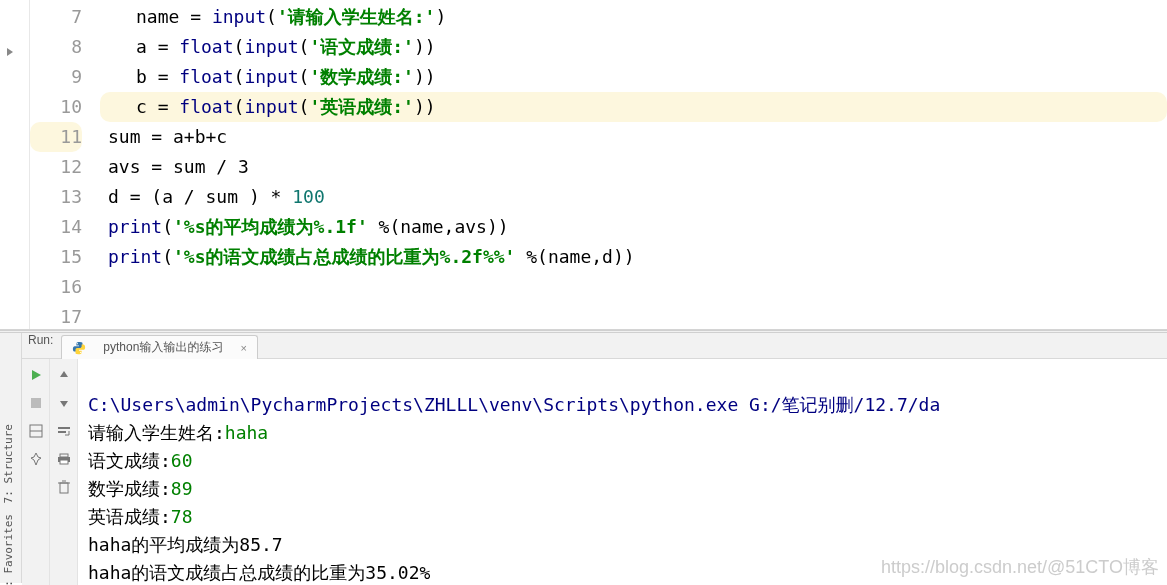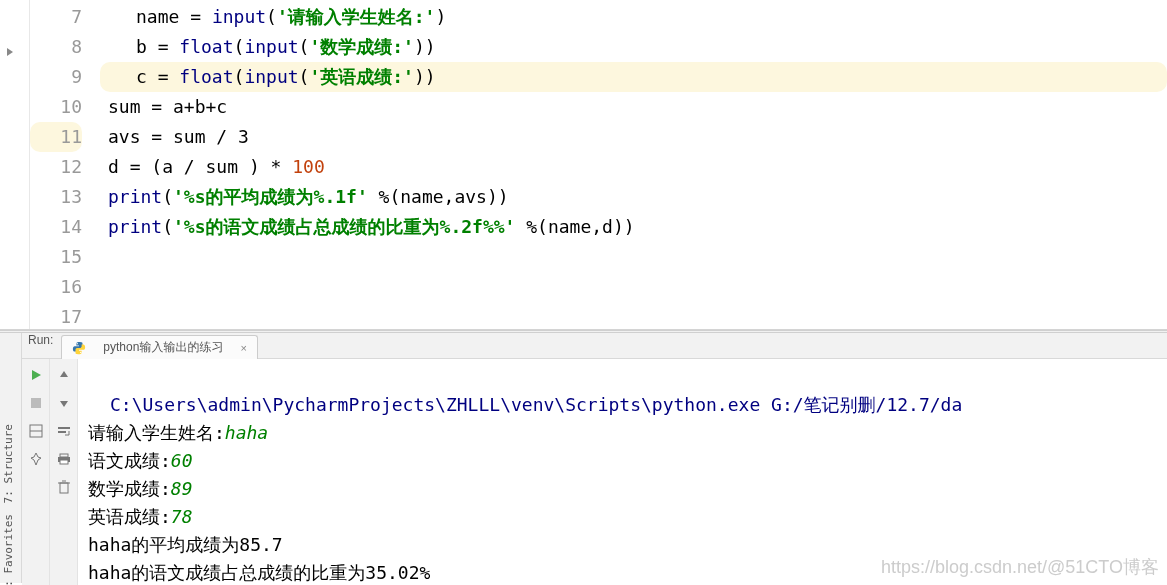--- a/index.html
+++ b/index.html
@@ -56,21 +56,21 @@
   overflow:hidden;
 }
 .code-line { padding-left: 36px; white-space: pre; }
 .code-line.dedent { padding-left: 8px; }
 .hl-line { background: #fdf7de; border-radius: 10px; }
 
 .tk-var { color: #000000; }
 .tk-op  { color: #000000; }
 .tk-builtin { color: #000080; }
 .tk-str { color: #008000; font-weight: bold; }
-.tk-num { color: #c2410c; }
+.tk-num { color: #0f766e; }
 .tk-lp  { color: #000000; }
 
 
 .splitter {
   height: 3px;
   background: #f1f1f1;
   border-top: 1px solid #d0d0d0;
   border-bottom: 1px solid #d0d0d0;
 }
 
@@ -163,22 +163,22 @@
 
 .console {
   flex: 1;
   padding: 4px 10px 0 10px;
   font-family: "Menlo", "Consolas", monospace;
   font-size: 18px;
   line-height: 28px;
   white-space: pre;
   overflow: hidden;
 }
-.console .path { color: #000080; margin-left: 22px; }
-.console .user-in { color: #008000; font-style: italic; }
+.console .path { color: #000080; }
+.console .user-in { color: #008000; }
 
 .watermark {
   position: absolute;
   right: 8px;
   bottom: 6px;
   color: #cccccc;
   font-family: Arial, sans-serif;
   font-size: 18px;
 }
 
@@ -205,20 +205,21 @@
     <div>13</div>
     <div>14</div>
     <div>15</div>
     <div>16</div>
     <div>17</div>
   </div>
 
   <div class="code-area">
     <div class="code-line"></div>
     <div class="code-line"><span class="tk-var">name</span><span class="tk-op"> = </span><span class="tk-builtin">input</span><span class="tk-lp">(</span><span class="tk-str">'请输入学生姓名:'</span><span class="tk-lp">)</span></div>
+    <div class="code-line"><span class="tk-var">a</span><span class="tk-op"> = </span><span class="tk-builtin">float</span><span class="tk-lp">(</span><span class="tk-builtin">input</span><span class="tk-lp">(</span><span class="tk-str">'语文成绩:'</span><span class="tk-lp">)</span><span class="tk-lp">)</span></div>
     <div class="code-line"><span class="tk-var">b</span><span class="tk-op"> = </span><span class="tk-builtin">float</span><span class="tk-lp">(</span><span class="tk-builtin">input</span><span class="tk-lp">(</span><span class="tk-str">'数学成绩:'</span><span class="tk-lp">)</span><span class="tk-lp">)</span></div>
     <div class="code-line hl-line"><span class="tk-var">c</span><span class="tk-op"> = </span><span class="tk-builtin">float</span><span class="tk-lp">(</span><span class="tk-builtin">input</span><span class="tk-lp">(</span><span class="tk-str">'英语成绩:'</span><span class="tk-lp">)</span><span class="tk-lp">)</span></div>
     <div class="code-line dedent"><span class="tk-var">sum = a+b+c</span></div>
     <div class="code-line dedent"><span class="tk-var">avs = sum / 3</span></div>
     <div class="code-line dedent"><span class="tk-var">d = (a / sum ) * </span><span class="tk-num">100</span></div>
     <div class="code-line dedent"><span class="tk-builtin">print</span><span class="tk-lp">(</span><span class="tk-str">'%s的平均成绩为%.1f'</span><span class="tk-var"> %(name,avs)</span><span class="tk-lp">)</span></div>
     <div class="code-line dedent"><span class="tk-builtin">print</span><span class="tk-lp">(</span><span class="tk-str">'%s的语文成绩占总成绩的比重为%.2f%%'</span><span class="tk-var"> %(name,d)</span><span class="tk-lp">)</span></div>
   </div>
 </div>
 

